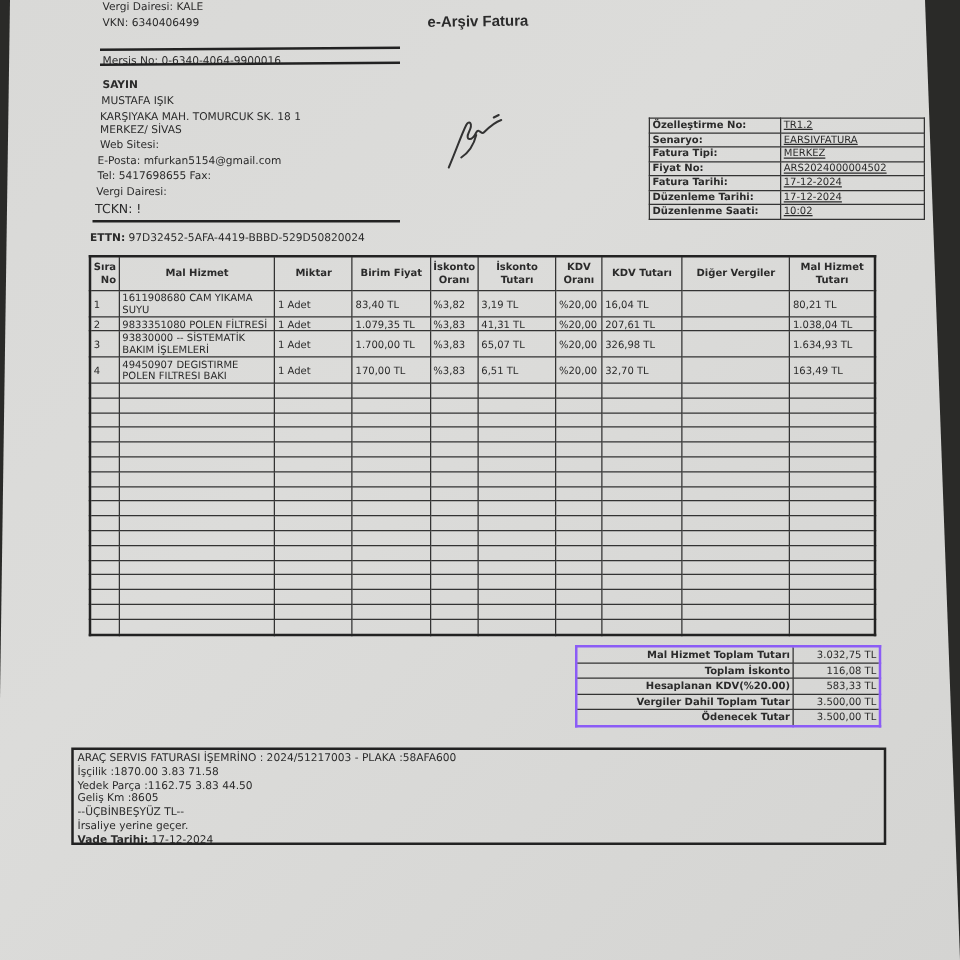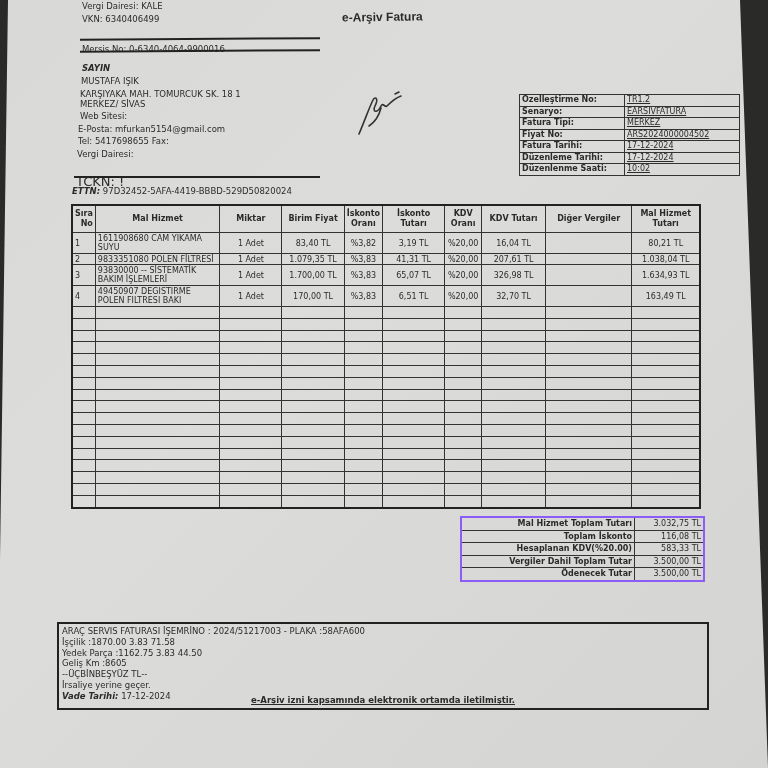--- a/index.html
+++ b/index.html
@@ -12,45 +12,45 @@
   .paper {
     position:absolute; left:0; top:0; width:768px; height:768px;
     background: linear-gradient(135deg, #d9d9d7 0%, #dcdcda 40%, #d4d4d2 100%);
     clip-path: polygon(14px 0, 740px 0, 768px 768px, 0 768px, 0 560px, 8px 0);
   }
   .abs { position:absolute; }
   .small { font-size:8.5px; line-height:12.5px; }
   .seller div, .buyer div { white-space:nowrap; }
   .hr { position:absolute; height:2px; background:#222; }
   .title { font-family:"Liberation Sans", sans-serif; font-weight:bold; font-size:12px; }
-  .bold { font-weight:bold;font-style:italic; }
+  .bold { font-weight:bold; }
 
   table { border-collapse:collapse; }
   .meta td {
     border:1px solid #333; font-size:8px; height:10.5px; padding:0 2px;
     white-space:nowrap; line-height:10px;
   }
   .meta td.k { font-weight:bold; width:100px; }
   .meta td.v { width:110px;text-decoration:underline; }
 
   .items { position:absolute; left:71px; top:204px; width:630px; border:2px solid #222; }
   .items th, .items td { border:1px solid #333; font-size:8px; padding:0 2px; }
   .items th { font-weight:bold; text-align:center; height:26px; line-height:10px; }
   .items td { height:10.8px; }
-  .items td.r { text-align:center; }
+  .items td.r { text-align:left; }
   .items tr.data td { height:20px; line-height:9px; }
   .items tr.data.single td { height:10px; }
 
   .totals { position:absolute; left:460px; top:516px; border:2px solid #8b5cf6; }
   .totals td { border:1px solid #333; font-size:8px; height:11.5px; padding:0 2px; white-space:nowrap; }
   .totals td.k { font-weight:bold; text-align:right; width:168px; }
   .totals td.v { text-align:right; width:64px; }
 
   .notes {
-    position:absolute; left:57px; top:622px; width:652px; height:88px;
+    position:absolute; left:57px; top:598px; width:652px; height:78px;
     border:2px solid #222; font-size:8.5px; line-height:10.8px; padding:2px 3px; box-sizing:border-box;
   }
   .notes .footer {
     position:absolute; left:0; right:0; bottom:2px; text-align:center;
     font-weight:bold; text-decoration:underline; font-size:8.5px;
   }
 </style>
 </head>
 <body>
 
@@ -72,21 +72,21 @@
 
 <div class="abs small buyer" style="left:80px; top:62px;">
   <div class="bold" style="margin-left:2px">SAYIN</div>
   <div style="margin-left:1px">MUSTAFA IŞIK</div>
   <div style="margin-top:2px; line-height:10px">KARŞIYAKA MAH. TOMURCUK SK. 18 1</div>
   <div style="line-height:10px">MERKEZ/ SİVAS</div>
   <div style="margin-top:1px">Web Sitesi:</div>
   <div style="margin-left:-2px">E-Posta: mfurkan5154@gmail.com</div>
   <div style="margin-left:-2px">Tel: 5417698655 Fax:</div>
   <div style="margin-left:-3px">Vergi Dairesi:</div>
-  <div style="margin-left:-4px; margin-top:16px; font-size:13px">TCKN: !</div>
+  <div style="margin-left:-4px; margin-top:2px; font-size:10px">TCKN: !</div>
 </div>
 <div class="hr" style="left:74px; top:176px; width:246px;"></div>
 
 <div class="abs" style="left:72px; top:186px; font-size:8.5px; white-space:nowrap;">
   <span class="bold">ETTN:</span>
   <span>97D32452-5AFA-4419-BBBD-529D50820024</span>
 </div>
 
 <table class="meta abs" style="left:519px; top:94px; border:1.5px solid #222;">
   <tbody>
@@ -433,14 +433,13 @@
   <div>ARAÇ SERVIS FATURASI İŞEMRİNO : 2024/51217003 - PLAKA :58AFA600</div>
   <div>İşçilik :1870.00 3.83 71.58</div>
   <div>Yedek Parça :1162.75 3.83 44.50</div>
   <div>Geliş Km :8605</div>
   <div>--ÜÇBİNBEŞYÜZ TL--</div>
   <div>İrsaliye yerine geçer.</div>
   <div>
     <span class="bold">Vade Tarihi:</span>
     <span>17-12-2024</span>
   </div>
-  <div class="footer">e-Arşiv izni kapsamında elektronik ortamda iletilmiştir.</div>
 </div>
 
 </body></html>

